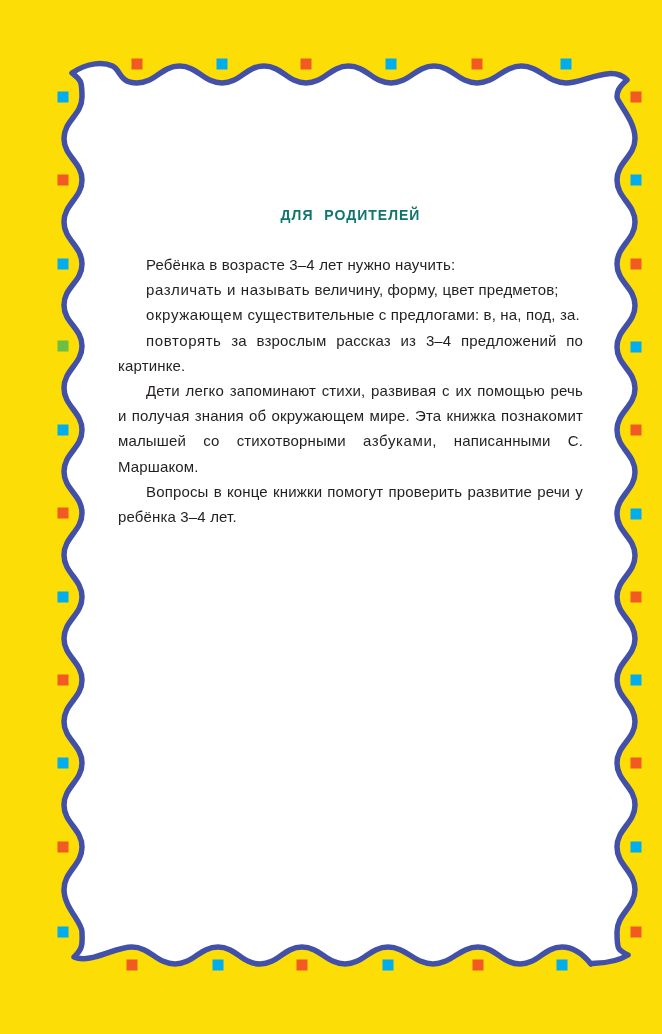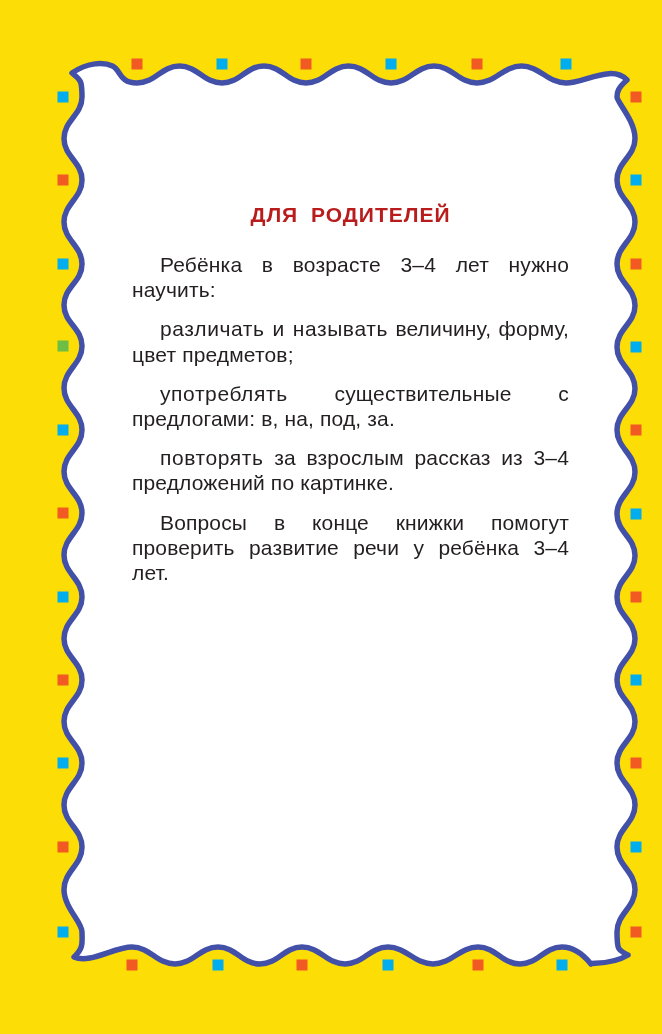--- a/index.html
+++ b/index.html
@@ -22,32 +22,32 @@
       height: 1034px;
     }
     .content {
       position: absolute;
       left: 118px;
       top: 200px;
       width: 465px;
       color: #231F20;
     }
     .title {
-      color: #b91c1c;
+      color: #0f766e;
       font-weight: bold;
-      font-size: 21px;
+      font-size: 14px;
       letter-spacing: 1px;
       text-align: center;
       word-spacing: 6px;
       margin: 0 0 22px 0;
       line-height: 30px;
     }
     .para {
-      margin: 14px;
-      font-size: 21px;
+      margin: 0;
+      font-size: 15px;
       line-height: 25.2px;
       text-align: justify;
       text-indent: 28px;
       letter-spacing: 0.15px;
     }
     .para b {
       font-weight: normal;
       letter-spacing: 0.6px;
     }
   </style>
@@ -92,17 +92,18 @@
       <rect x="630.5" y="841.5" width="11" height="11" fill="#00AEEF"></rect>
       <rect x="630.5" y="926.5" width="11" height="11" fill="#F15A22"></rect>
     </g>
 </svg>
 
 <div class="content">
   <h1 class="title">ДЛЯ  РОДИТЕЛЕЙ</h1>
   <div id="paragraphs">
     <p class="para"><span>Ребёнка в возрасте 3–4 лет нужно научить:</span></p>
     <p class="para"><b>различать и называть</b><span> величину, форму, цвет предметов;</span></p>
-    <p class="para"><b>употреблять</b><span> существительные с предлогами: в, на, под, за.</span></p>
+    <p class="para"><b>окружающем</b><span> существительные с предлогами: в, на, под, за.</span></p>
     <p class="para"><b>повторять</b><span> за взрослым рассказ из 3–4 предложений по картинке.</span></p>
+    <p class="para"><span>Дети легко запоминают стихи, развивая с их помощью речь и получая знания об окружающем мире. Эта книжка познакомит малышей со стихотворными </span><b>азбуками</b><span>, написанными С. Маршаком.</span></p>
     <p class="para"><span>Вопросы в конце книжки помогут проверить развитие речи у ребёнка 3–4 лет.</span></p>
   </div>
 </div>
 
 </body></html>

